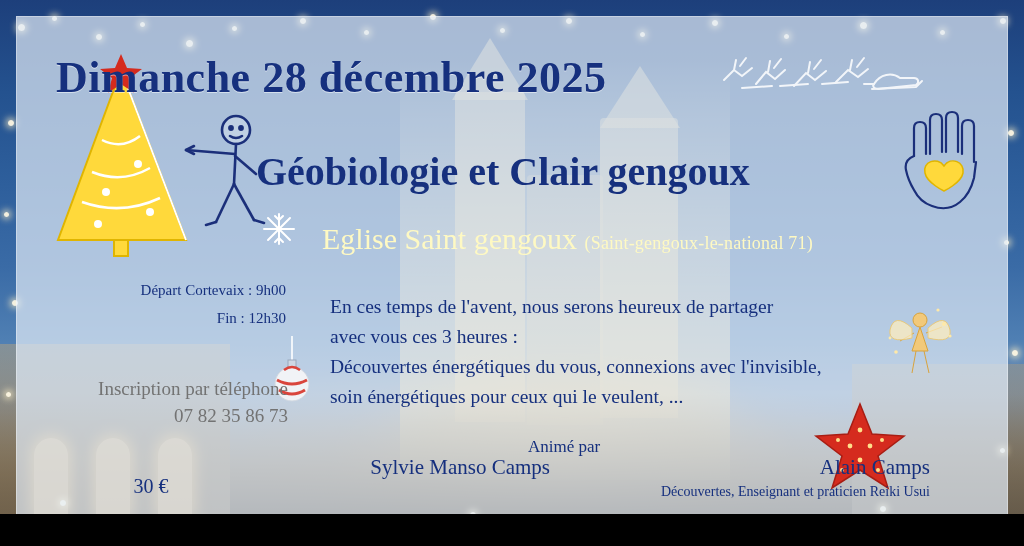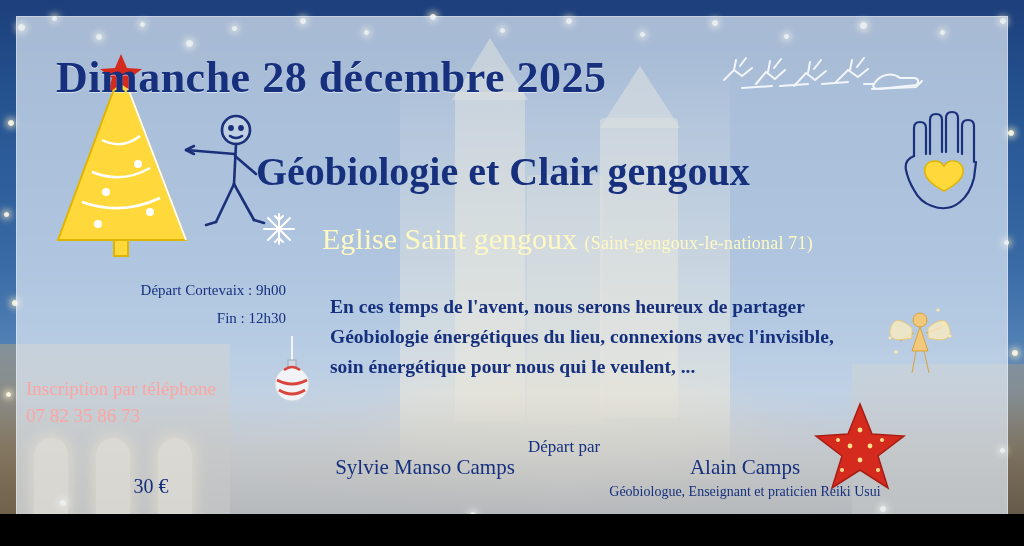--- a/index.html
+++ b/index.html
@@ -137,52 +137,52 @@
     width: 250px;
     text-align: right;
     font-size: 15px;
     line-height: 28px;
     color: #16307e;
   }
   .contact {
     position: absolute;
     left: 26px; top: 375px;
     width: 262px;
+    text-align: right;
     font-size: 19px;
     line-height: 27px;
-    color: #fca5a5;
+    color: #737373;
   }
   .price {
     position: absolute;
     left: 26px; top: 475px;
     width: 250px;
     text-align: center;
     font-size: 20px;
     color: #16307e;
   }
 
   .body-text {
     position: absolute;
     left: 330px; top: 292px;
     width: 615px;
     font-size: 19.5px;
     line-height: 30px;
     color: #16307e;
-    font-weight: bold;
   }
 
   .animated-by {
     position: absolute;
     left: 528px; top: 437px;
     font-size: 17px;
     color: #16307e;
   }
   .presenter {
     position: absolute;
-    text-align: center;
+    text-align: right;
   }
   .presenter .pname {
     font-size: 21px;
     color: #16307e;
   }
   .presenter .prole {
     font-size: 14px;
     color: #16307e;
     margin-top: 4px;
   }
@@ -369,28 +369,29 @@
 
   <div class="contact">
     <div>Inscription par téléphone</div>
     <div>07 82 35 86 73</div>
   </div>
 
   <div class="price">30 €</div>
 
   <div class="body-text">
     <div>En ces temps de l'avent, nous serons heureux de partager</div>
-    <div>Géobiologie énergétiques du lieu, connexions avec l'invisible,</div>
-    <div>soin énergétique pour nous qui le veulent, ...</div>
-  </div>
-
-  <div class="animated-by">Départ par</div>
+    <div>avec vous ces 3 heures :</div>
+    <div>Découvertes énergétiques du vous, connexions avec l'invisible,</div>
+    <div>soin énergétiques pour ceux qui le veulent, ...</div>
+  </div>
+
+  <div class="animated-by">Animé par</div>
 
   <div class="presenter p1">
     <div class="pname">Sylvie Manso Camps</div>
   </div>
 
   <div class="presenter p2">
     <div class="pname">Alain Camps</div>
-    <div class="prole">Géobiologue, Enseignant et praticien Reiki Usui</div>
+    <div class="prole">Découvertes, Enseignant et praticien Reiki Usui</div>
   </div>
 
 </div>
 
 </body></html>

